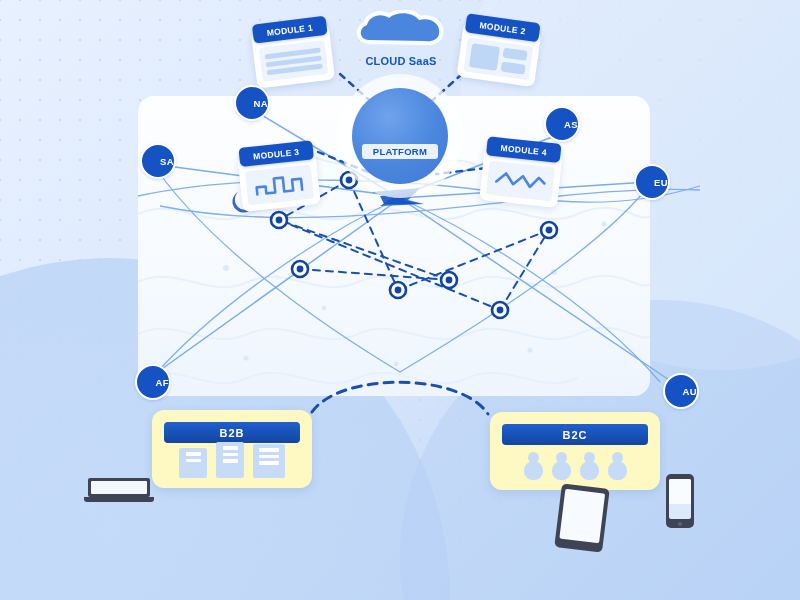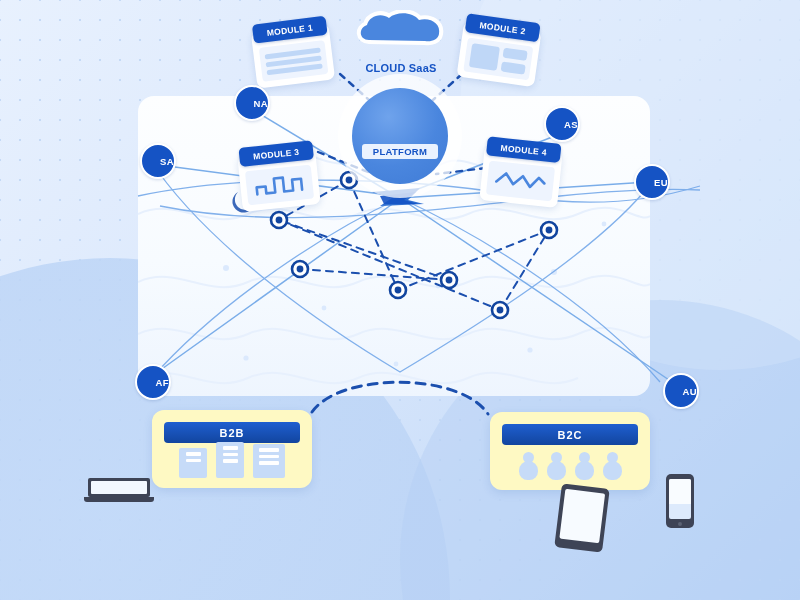--- a/index.html
+++ b/index.html
@@ -83,21 +83,21 @@
   .m2grid .col i{flex:1;background:#bfd7f7;border-radius:3px;display:block;}
 
   .m1{left:254px;top:28px;transform:rotate(-7deg);}
   .m2{left:460px;top:26px;transform:rotate(8deg);}
   .m3{left:240px;top:152px;transform:rotate(-6deg);}
   .m4{left:482px;top:148px;transform:rotate(6deg);}
 
   
   .cloud-wrap{position:absolute;left:355px;top:10px;width:92px;height:56px;text-align:center;}
   .cloud-label{
-    margin-top:8px;color:#1553c4;font-size:11px;font-weight:bold;letter-spacing:.2px;
+    margin-top:1px;color:#1553c4;font-size:11px;font-weight:bold;letter-spacing:.2px;
   }
 
   
   .platform{
     position:absolute;left:352px;top:88px;width:96px;height:96px;border-radius:50%;
     background:radial-gradient(circle at 38% 30%, #6fa3ec 0%, #4a86de 55%, #3f7bd6 100%);
     display:flex;align-items:center;justify-content:center;
   }
   .platform-halo{
     position:absolute;left:338px;top:74px;width:124px;height:124px;border-radius:50%;
@@ -117,21 +117,21 @@
   }
   .seg-head{
     position:absolute;left:12px;right:12px;top:12px;height:21px;border-radius:4px;
     background:linear-gradient(180deg,#1f5fd0 0%,#12459f 100%);
     color:#fff;font-size:11px;font-weight:bold;letter-spacing:1px;
     display:flex;align-items:center;justify-content:center;
   }
   .seg-body{position:absolute;left:12px;right:12px;top:40px;bottom:10px;
     display:flex;align-items:flex-end;justify-content:center;gap:9px;}
   .b2b{left:152px;top:410px;}
-  .b2c{left:490px;top:412px;}
+  .b2c{left:490px;top:412px;padding-left:10px;}
 
   .bldg{width:28px;background:#c6dbf8;border-radius:2px;position:relative;
         display:flex;flex-direction:column;align-items:center;justify-content:flex-start;
         padding-top:4px;gap:3px;}
   .bldg i{display:block;width:15px;height:3.5px;background:#ffffff;border-radius:1px;}
   .person{display:flex;flex-direction:column;align-items:center;gap:1px;}
   .person .head{width:11px;height:11px;border-radius:50%;background:#c6dbf8;}
   .person .body{width:19px;height:19px;border-radius:50% 50% 45% 45%;background:#c6dbf8;margin-top:-3px;}
 
   

